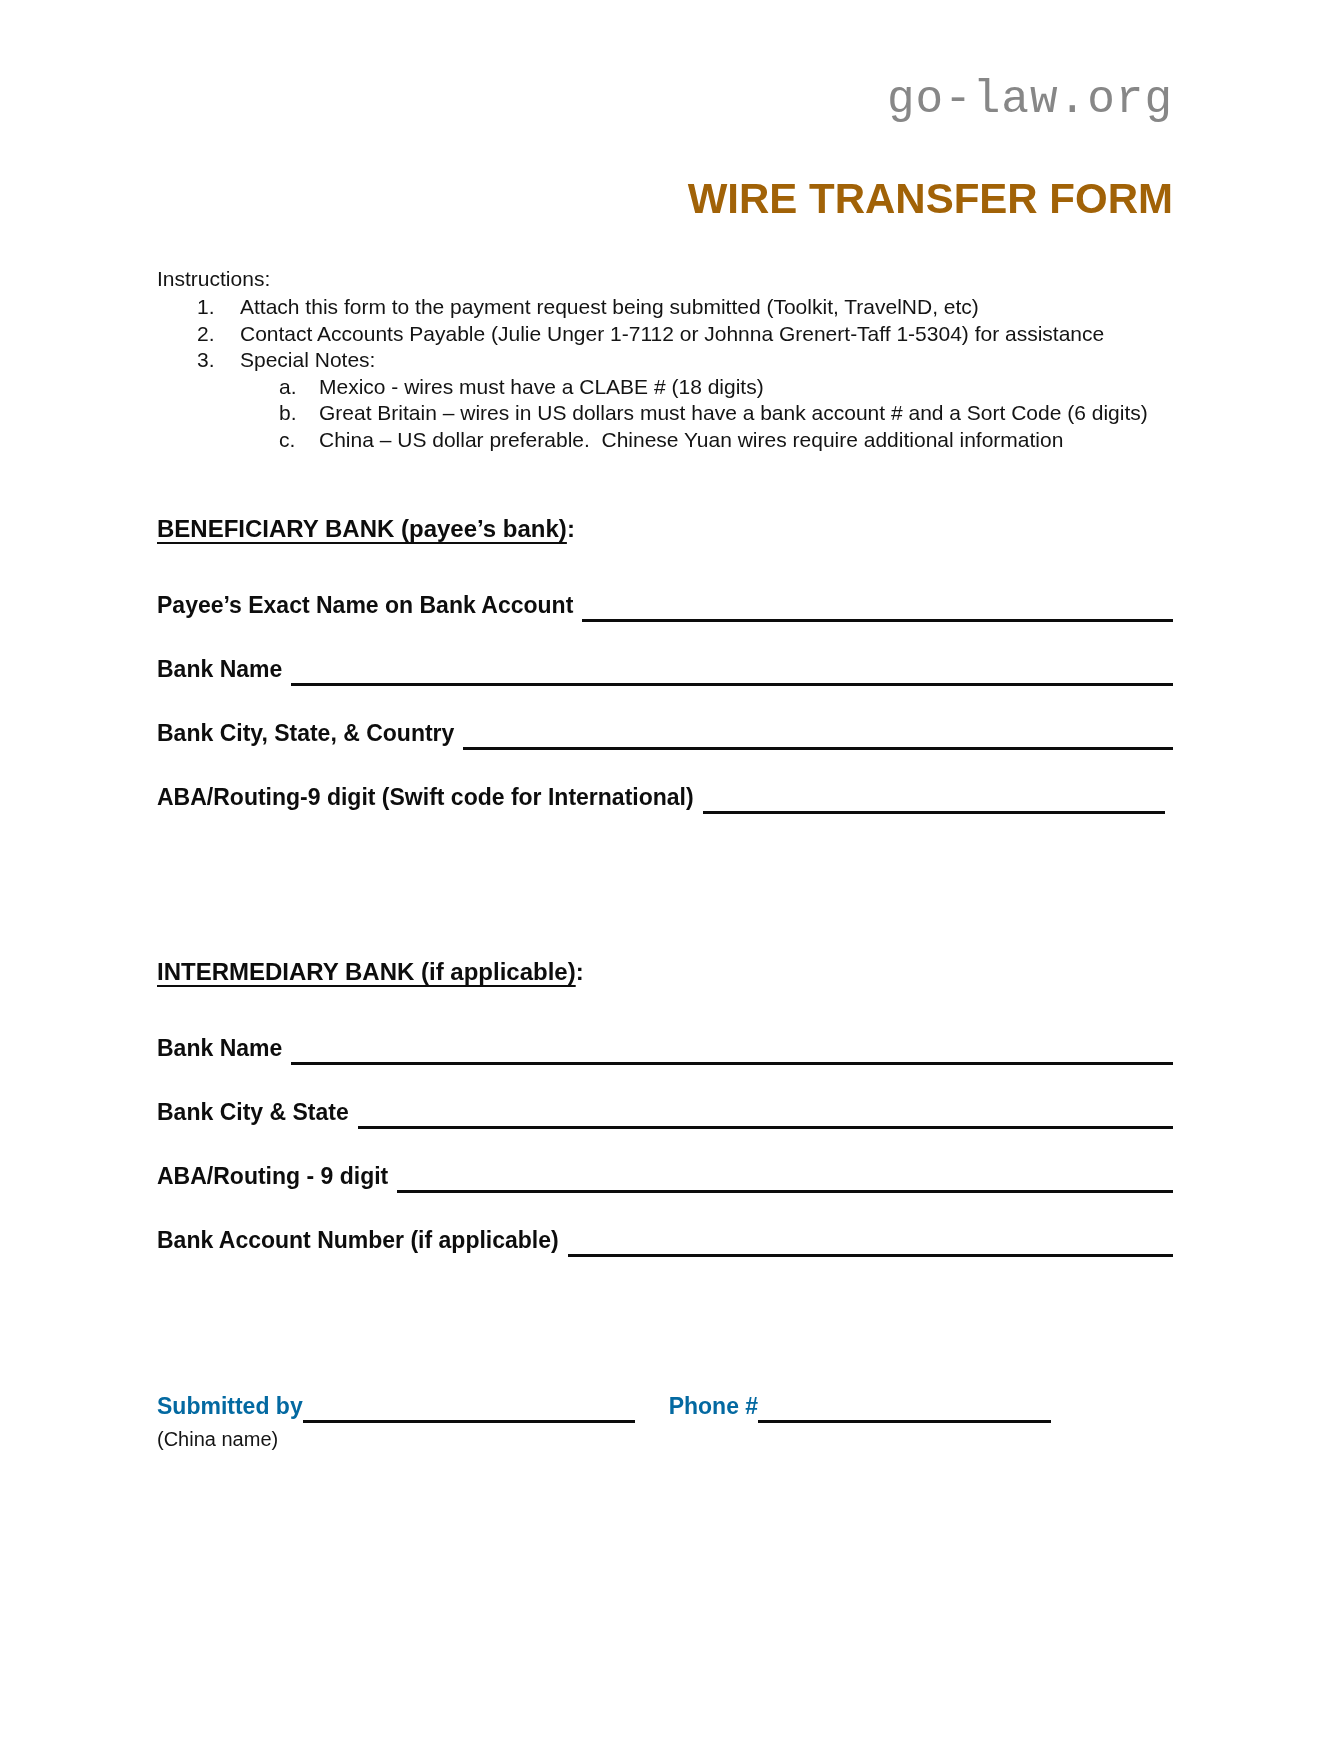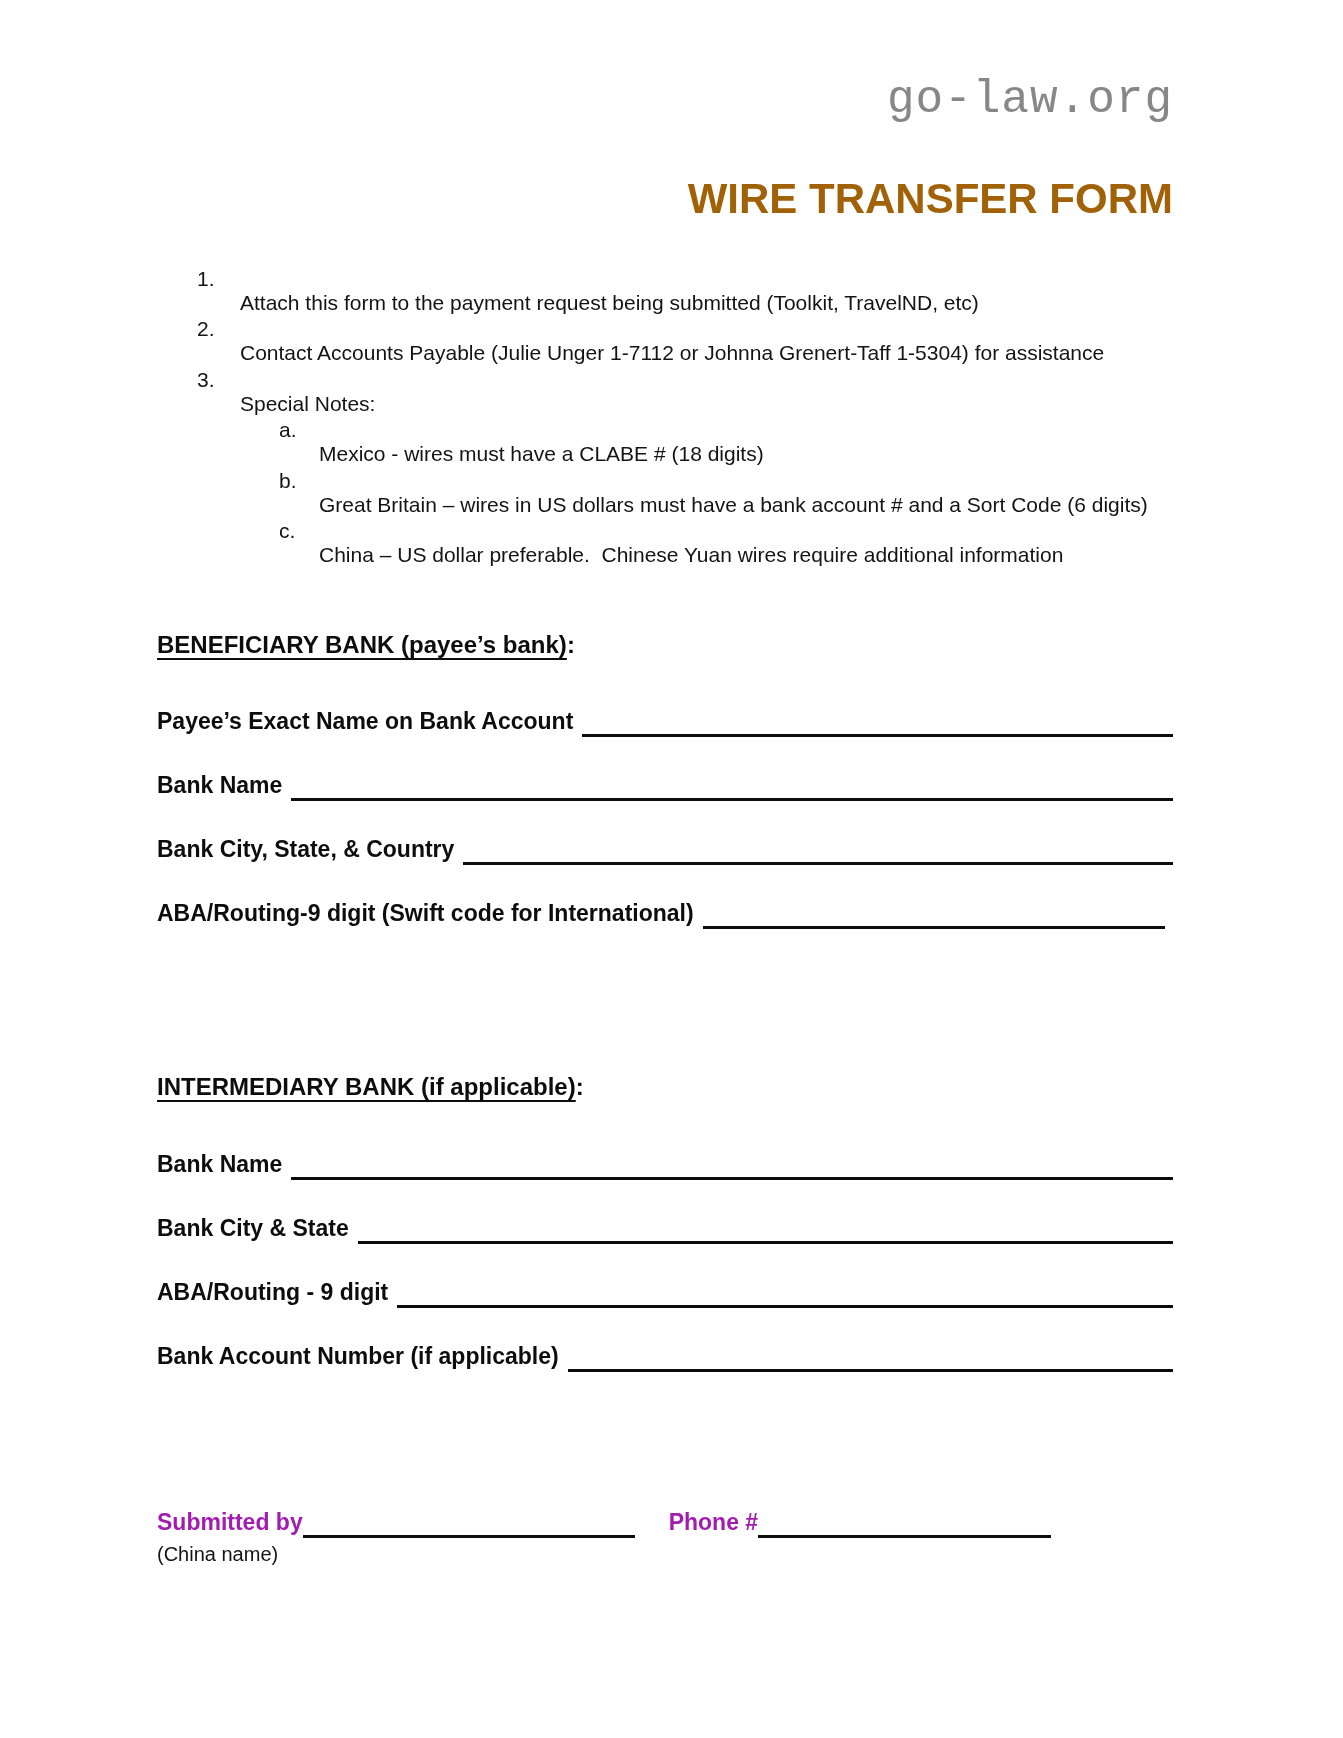--- a/index.html
+++ b/index.html
@@ -37,21 +37,21 @@
     margin-top: 50px;
     line-height: 1.1;
   }
 
   
   .instructions { margin-top: 44px; font-size: 21px; line-height: 1.26; }
   .ins-label { margin-bottom: 2px; }
   .ins-item { display: flex; }
   .ins-item .num { flex: none; width: 43px; margin-left: 40px; }
   .ins-item.sub .num { width: 40px; margin-left: 122px; }
-  .ins-item .txt { flex: 1; white-space: pre-wrap; margin-top: 24px; }
+  .ins-item .txt { flex: 1; white-space: pre-wrap; }
 
   
   .section-heading {
     font-size: 24px;
     font-weight: 700;
     color: #0d0d0d;
     line-height: 1.2;
   }
   .heading-underline {
     text-decoration: underline;
@@ -84,39 +84,40 @@
   .fill-line.inset-1 { margin-right: 8px; }
   .fill-line.inset-2 { margin-right: 16px; }
 
   
   .footer { margin-top: 136px; }
   .footer-row {
     display: flex;
     align-items: flex-end;
     font-size: 23px;
     font-weight: 700;
-    color: #a21caf;
+    color: #0369a1;
     height: 30px;
   }
   .footer-row .label { white-space: nowrap; line-height: 1.2; }
   .line-submitted { width: 332px; border-bottom: 3px solid #0c0c0c; margin-bottom: -2px; }
   .footer-gap { width: 34px; }
   .line-phone { width: 293px; border-bottom: 3px solid #0c0c0c; margin-bottom: -2px; }
   .print-note { font-size: 20px; font-weight: 400; margin-top: 7px; color: #141414; }
 </style>
 </head>
 <body>
 
 <div class="page">
 
   <div class="logo">go-law.org</div>
 
   <div class="title">WIRE TRANSFER FORM</div>
 
   <div class="instructions">
+    <div class="ins-label">Instructions:</div>
 
     <div class="ins-item">
       <span class="num">1.</span>
       <span class="txt">Attach this form to the payment request being submitted (Toolkit, TravelND, etc)</span>
     </div>
     <div class="ins-item">
       <span class="num">2.</span>
       <span class="txt">Contact Accounts Payable (Julie Unger 1-7112 or Johnna Grenert-Taff 1-5304) for assistance</span>
     </div>
     <div class="ins-item">

